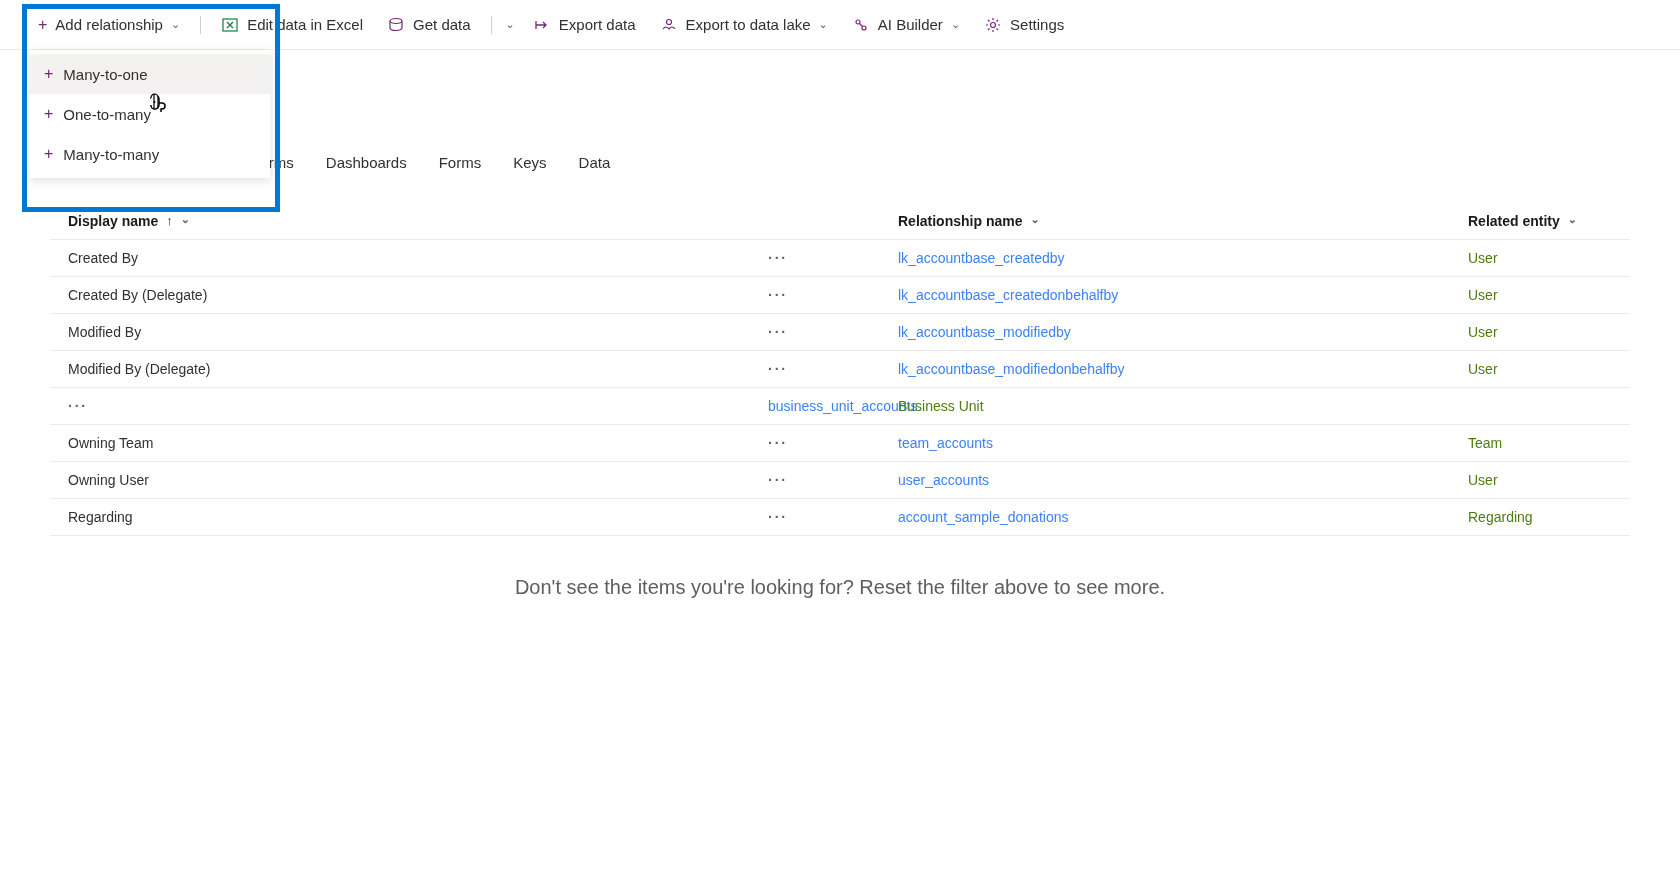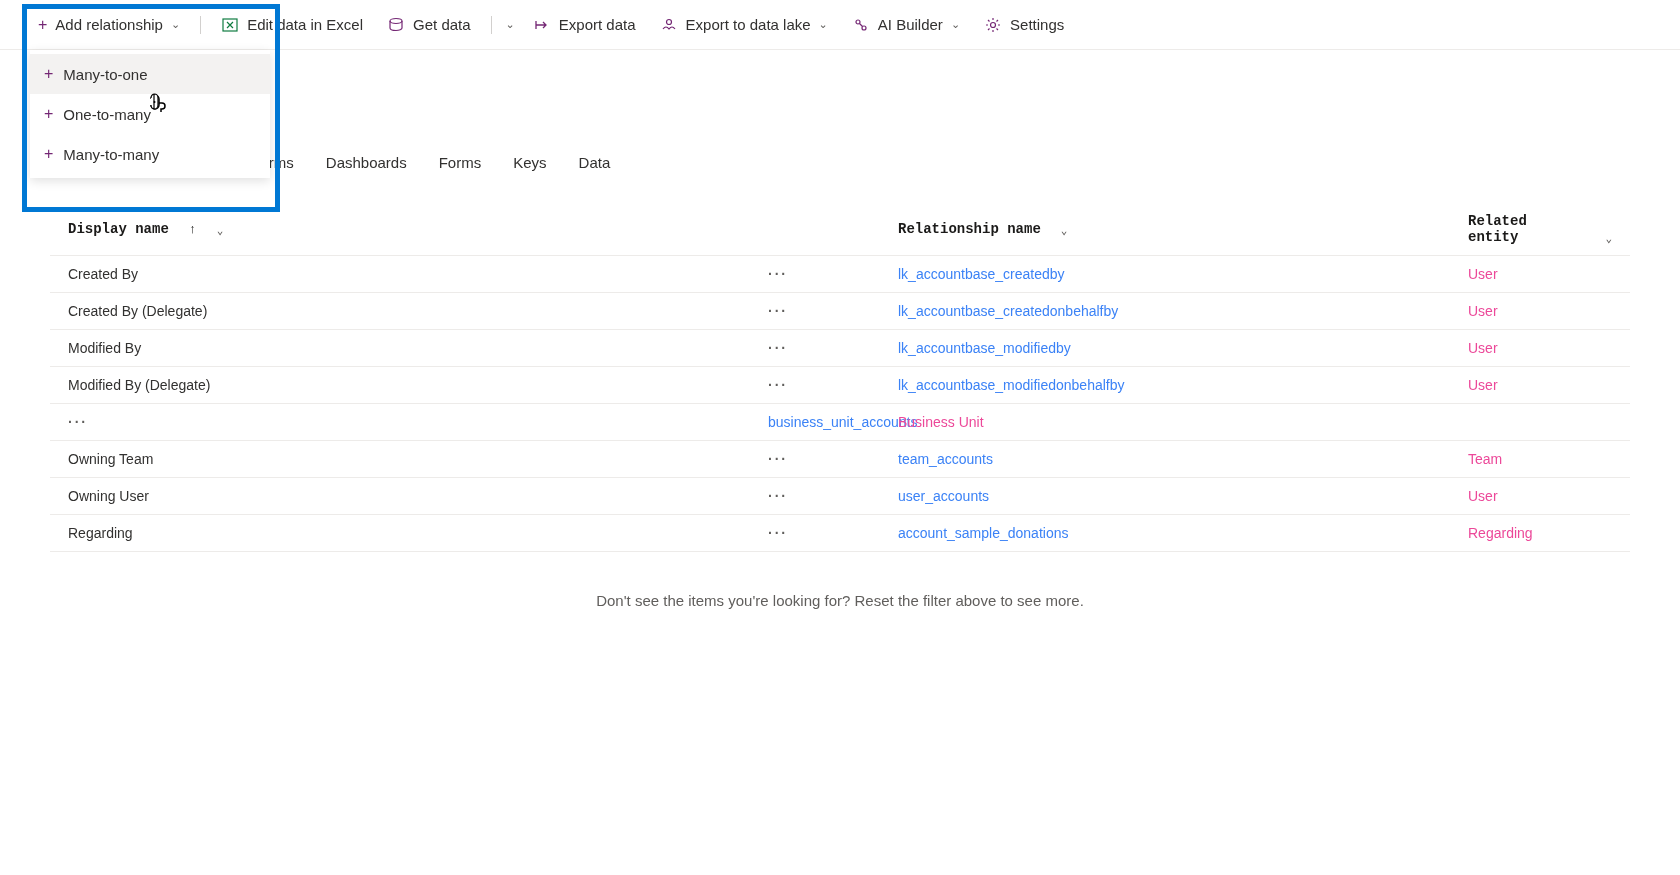--- a/index.html
+++ b/index.html
@@ -79,31 +79,31 @@
       grid-template-columns: 700px 130px 570px 1fr;
       align-items: center;
       border-bottom: 1px solid #edebe9;
       padding: 10px 18px;
     }
     .table-header {
       font-weight: 600;
       color: #1b1a19;
     }
     .table-header .col {
-      display: flex; align-items: flex-end; gap: 20px; font-family: Liberation Mono, monospace;
+      display: flex; align-items: flex-start; gap: 8px;
     }
     .cell-display { color: #323130; }
     .cell-rel { color: #3b82f6; }
-    .cell-entity { color: #ec4899; }
+    .cell-entity { color: #4d7c0f; }
     .more { color: #605e5c; letter-spacing: 2px; cursor: pointer; font-weight: bold; }
     .footer-msg {
       text-align: center;
       color: #605e5c;
       margin-top: 40px;
-      font-size: 15px;
+      font-size: 20px;
     }
     .chev-down { font-size: 11px; color: #605e5c; }
     .sort-arrow { font-size: 13px; }
     .cursor {
       position: absolute;
       top: 92px;
       left: 148px;
       z-index: 60;
       pointer-events: none;
     }

